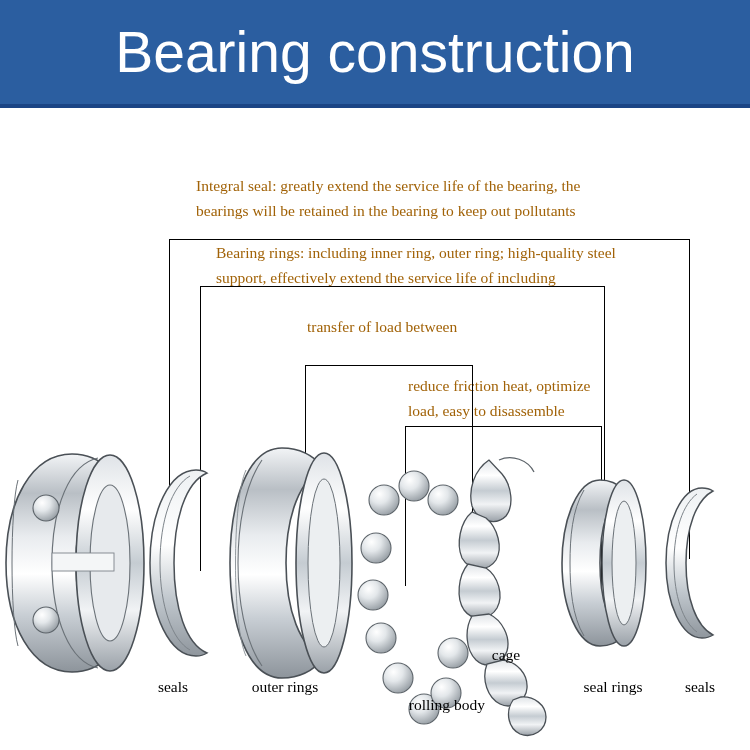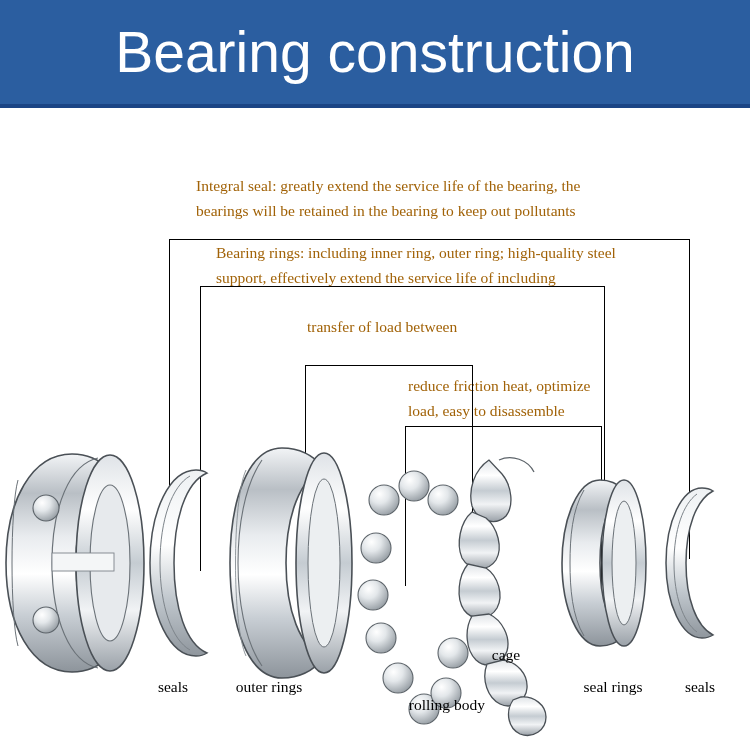--- a/index.html
+++ b/index.html
@@ -188,19 +188,19 @@
 
     <g>
       <path d="M702,380 C682,380 666,413 666,455 C666,497 682,530 702,530
                C706,530 710,529 713,527 C696,518 686,490 686,455 C686,420 696,392 713,383
                C710,381 706,380 702,380 Z" fill="url(#sealG)" stroke="#4a5056" stroke-width="1.5"></path>
       <path d="M697,386 C683,396 674,422 674,455 C674,488 683,514 697,524" fill="none" stroke="#7d848a" stroke-width="1"></path>
     </g>
   </svg>
 
   <div class="label" style="left:118px;top:570px;width:110px;">seals</div>
-  <div class="label" style="left:204px;top:570px;width:130px;">outer rings</div>
+  <div class="label" style="left:220px;top:570px;width:130px;">outer rings</div>
   <div class="label" style="left:355px;top:588px;width:130px;text-align:right;">rolling body</div>
   <div class="label" style="left:466px;top:538px;width:80px;">cage</div>
   <div class="label" style="left:553px;top:570px;width:120px;">seal rings</div>
   <div class="label" style="left:660px;top:570px;width:80px;">seals</div>
 
 </div>
 
 </body></html>

